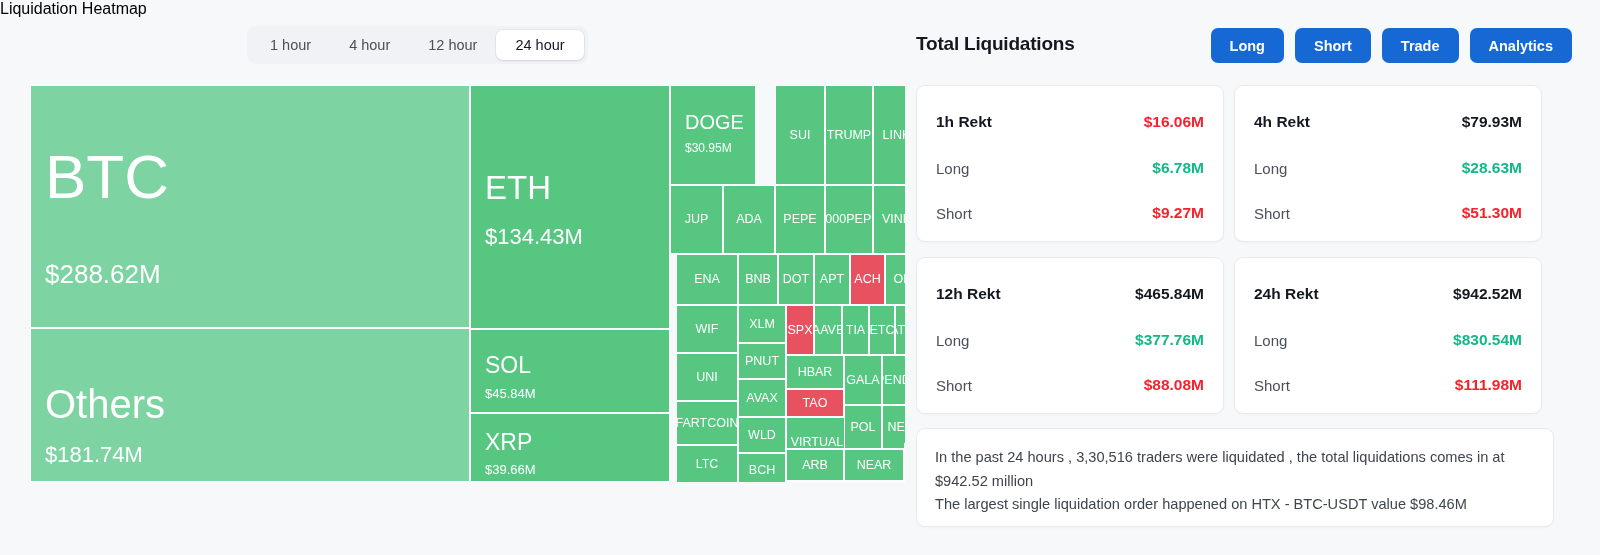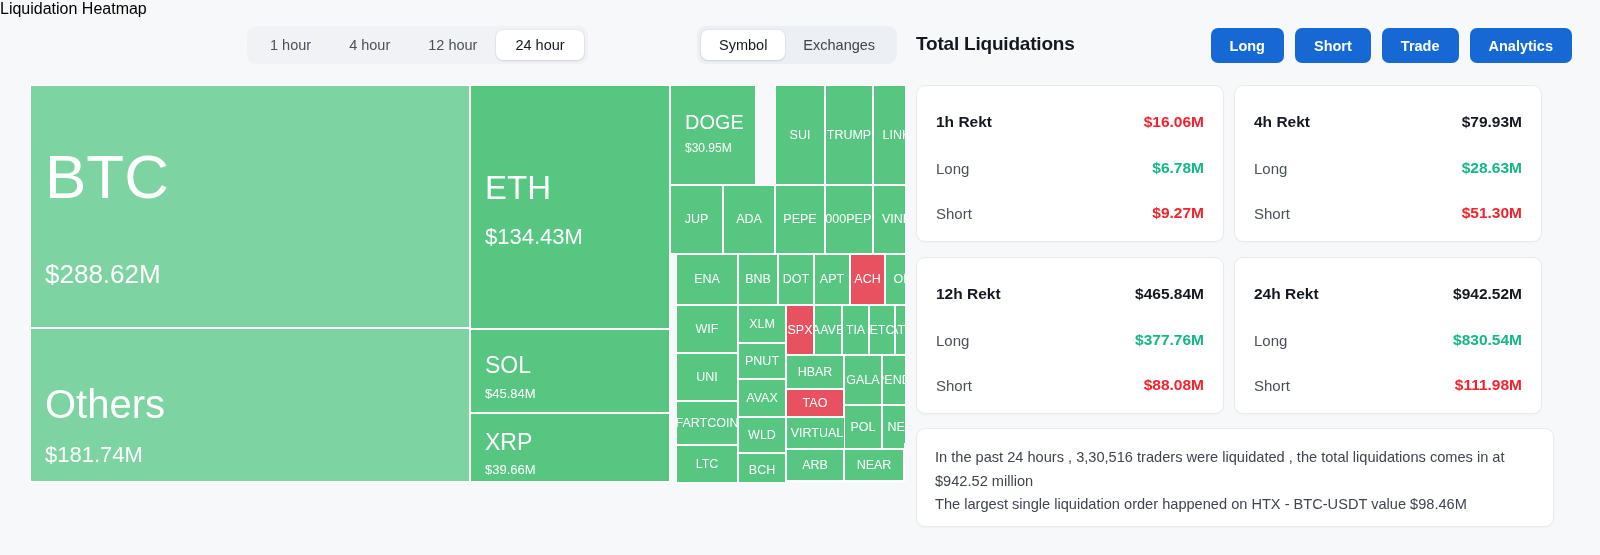--- a/index.html
+++ b/index.html
@@ -138,24 +138,20 @@
 <div id="header">
   <div>Liquidation Heatmap</div>
 
   <div id="range-pills">
       <button class="pill">1 hour</button>
       <button class="pill">4 hour</button>
       <button class="pill">12 hour</button>
       <button class="pill active">24 hour</button>
     </div>
 
-  <div id="view-toggle">
-      <button class="seg active">Symbol</button>
-      <button class="seg">Exchanges</button>
-    </div>
 
   <div id="total-title">Total Liquidations</div>
 
   <div id="action-buttons">
       <button class="btn">Long</button>
       <button class="btn">Short</button>
       <button class="btn">Trade</button>
       <button class="btn">Analytics</button>
     </div>
 </div>
@@ -268,21 +264,21 @@
     </div>
     <div class="tile green micro" style="left: 708px; top: 294px; width: 48px; height: 38px;">
       <span class="sym">AVAX</span>
     </div>
     <div class="tile red micro" style="left: 756px; top: 304px; width: 58px; height: 28px;">
       <span class="sym">TAO</span>
     </div>
     <div class="tile green micro" style="left: 708px; top: 332px; width: 48px; height: 36px;">
       <span class="sym">WLD</span>
     </div>
-    <div class="tile green micro" style="left: 756px; top: 332px; width: 62px; height: 32px;">
+    <div class="tile green micro" style="left: 756px; top: 332px; width: 62px; height: 32px; align-items: flex-end;">
       <span class="sym">VIRTUAL</span>
     </div>
     <div class="tile green micro" style="left: 814px; top: 320px; width: 38px; height: 44px;">
       <span class="sym">POL</span>
     </div>
     <div class="tile green micro" style="left: 852px; top: 320px; width: 38px; height: 44px;">
       <span class="sym">NEO</span>
     </div>
     <div class="tile green micro" style="left: 646px; top: 360px; width: 62px; height: 38px;">
       <span class="sym">LTC</span>

